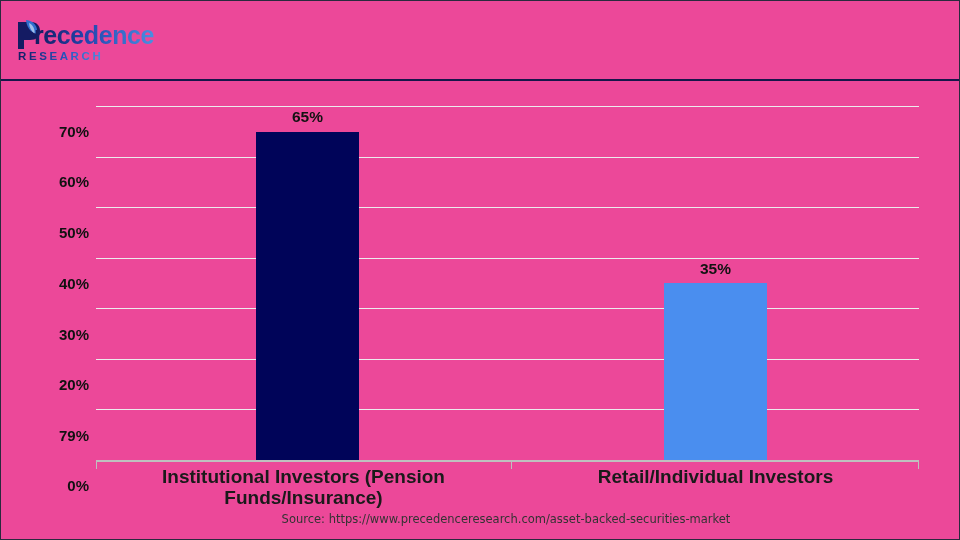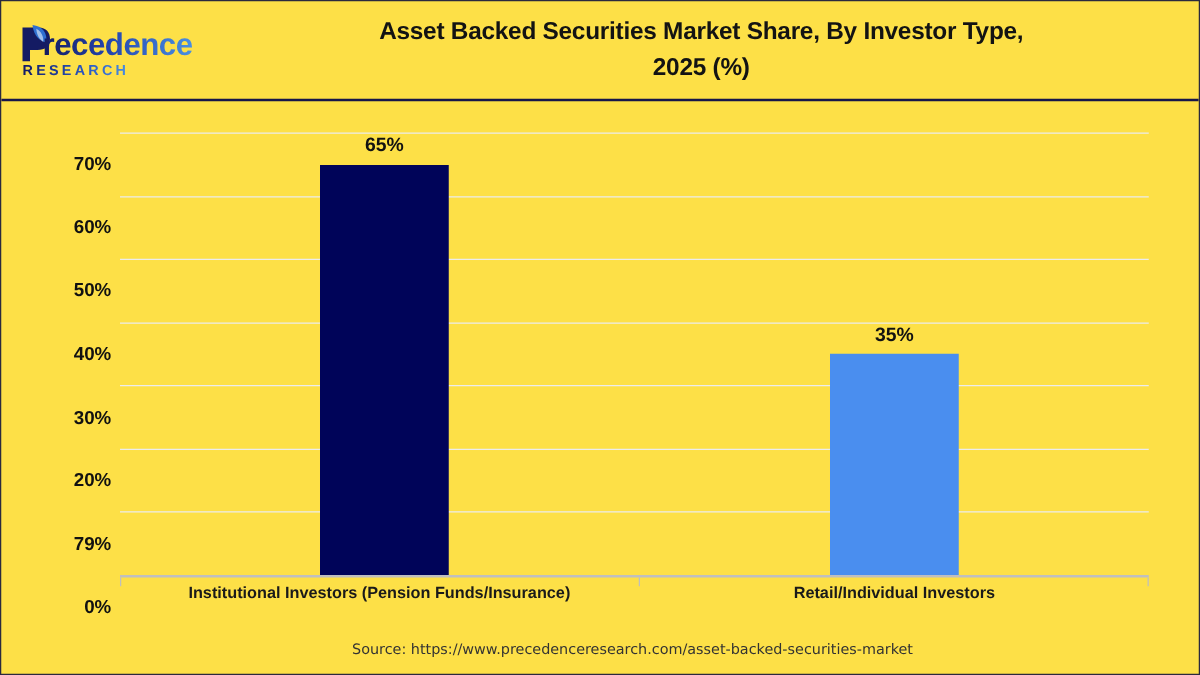--- a/index.html
+++ b/index.html
@@ -7,21 +7,21 @@
     padding: 0;
     background: #ffffff;
   }
   body {
     font-family: "Liberation Sans", sans-serif;
   }
   #figure {
     position: relative;
     width: 960px;
     height: 540px;
-    background: #fde047;
+    background: #ec4899;
     box-sizing: border-box;
     border: 1px solid #2a2a3e;
     overflow: hidden;
   }
 
   
   #header {
     position: absolute;
     left: 0;
     top: 0;
@@ -117,21 +117,21 @@
     text-align: center;
     font-size: 15.5px;
     font-weight: bold;
     color: #121212;
     line-height: 1;
   }
   .cat-label {
     position: absolute;
     top: 466px;
     text-align: center;
-    font-size: 13px;
+    font-size: 19px;
     font-weight: bold;
     color: #1a1a1a;
     line-height: 1.1;
   }
 
   #source-note {
     position: absolute;
     left: 0;
     top: 511px;
     width: 958px;
@@ -167,24 +167,20 @@
         <g>
           <path d="M6 4 L19 4 C25 4 28 8 28 13 C28 19 24 22 18 22 L12 22 L12 31 L6 31 Z" fill="#141b63"></path>
           <path d="M14 2 C22 3 26 8 25 16 C21 15 15 12 14 2 Z" fill="#2f6fd0"></path>
           <path d="M17 5 C21 7 23 11 22.5 15.5 C19.5 13.5 17.4 9.8 17 5 Z" fill="#ffffff" opacity="0.55"></path>
         </g>
         <text x="22" y="26" font-family="'Liberation Sans', sans-serif" font-size="25" font-weight="bold" fill="url(#gradWord)" letter-spacing="-0.4">recedence</text>
         <text x="6" y="42" font-family="'Liberation Sans', sans-serif" font-size="11.5" font-weight="bold" fill="url(#gradSub)" letter-spacing="2.6">RESEARCH</text>
       </svg>
     </div>
 
-    <div id="chart-title">
-      <div>Asset Backed Securities Market Share, By Investor Type,</div>
-      <div>2025 (%)</div>
-    </div>
   </div>
 
   <div id="y-axis">
     <div class="ytick" style="top:99px;">70%</div>
     <div class="ytick" style="top:149px;">60%</div>
     <div class="ytick" style="top:200px;">50%</div>
     <div class="ytick" style="top:251px;">40%</div>
     <div class="ytick" style="top:302px;">30%</div>
     <div class="ytick" style="top:352px;">20%</div>
     <div class="ytick" style="top:403px;">79%</div>

